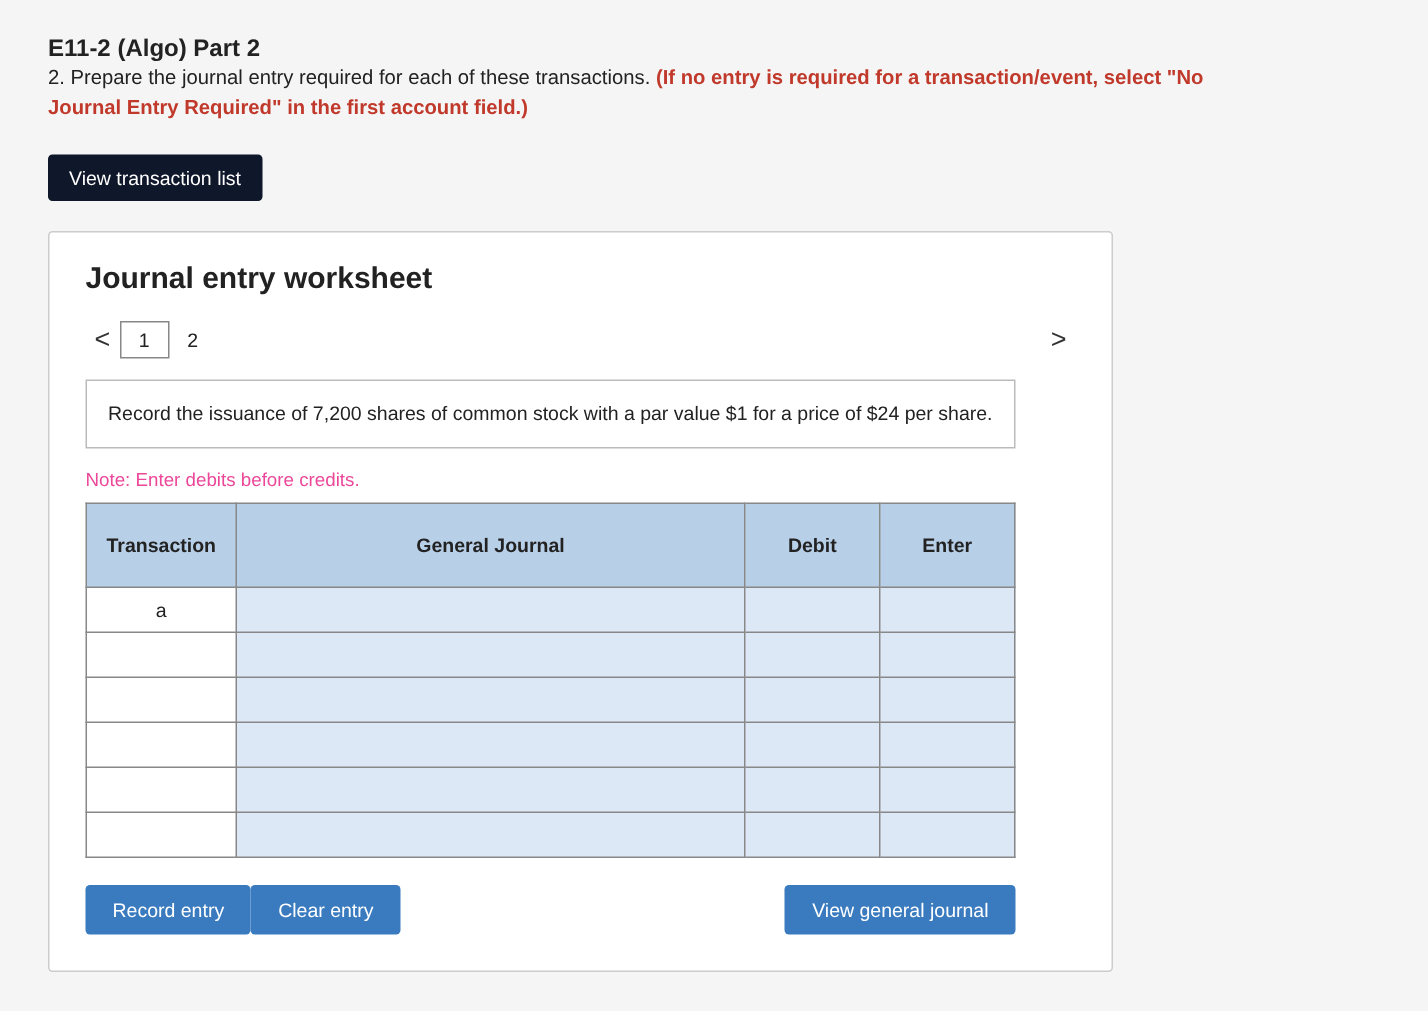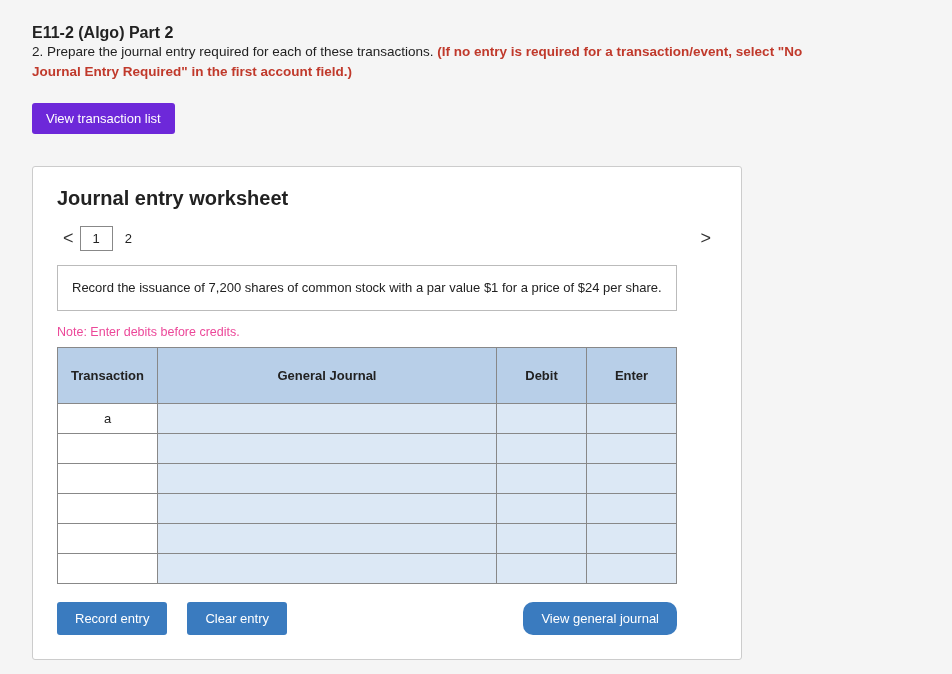--- a/index.html
+++ b/index.html
@@ -18,28 +18,28 @@
       font-size: 13.5px;
       margin-bottom: 20px;
       line-height: 1.5;
       max-width: 800px;
     }
     .instructions .highlight {
       color: #c0392b;
       font-weight: bold;
     }
     .view-transaction-btn {
-      background-color: #6d28d9;
+      background-color: #0f172a;
       color: white;
       border: none;
       padding: 8px 14px;
       font-size: 13px;
       cursor: pointer;
       border-radius: 3px;
-      margin-bottom: 32px;
+      margin-bottom: 20px;
     }
     .worksheet-container {
       background: white;
       border: 1px solid #ccc;
       border-radius: 3px;
       padding: 20px 24px 24px 24px;
       max-width: 710px;
     }
     .worksheet-title {
       font-size: 20px;
@@ -140,35 +140,34 @@
       font-size: 13px;
       background: transparent;
     }
     .blue-input-cell {
       background-color: #dce8f5 !important;
     }
     .btn-row {
       display: flex;
       align-items: center;
       margin-top: 18px;
-      gap: 20px;
+      gap: 0;
       max-width: 620px;
     }
     .btn-action {
       background-color: #3a7bbf;
       color: white;
       border: none;
       padding: 9px 18px;
       font-size: 13px;
       cursor: pointer;
       border-radius: 3px;
     }
     .btn-action.right {
       margin-left: auto;
-      border-radius: 10px;
     }
   </style>
 </head>
 <body>
 
 
 
 <div class="page-title">E11-2 (Algo) Part 2</div>
 
 <div class="instructions">

